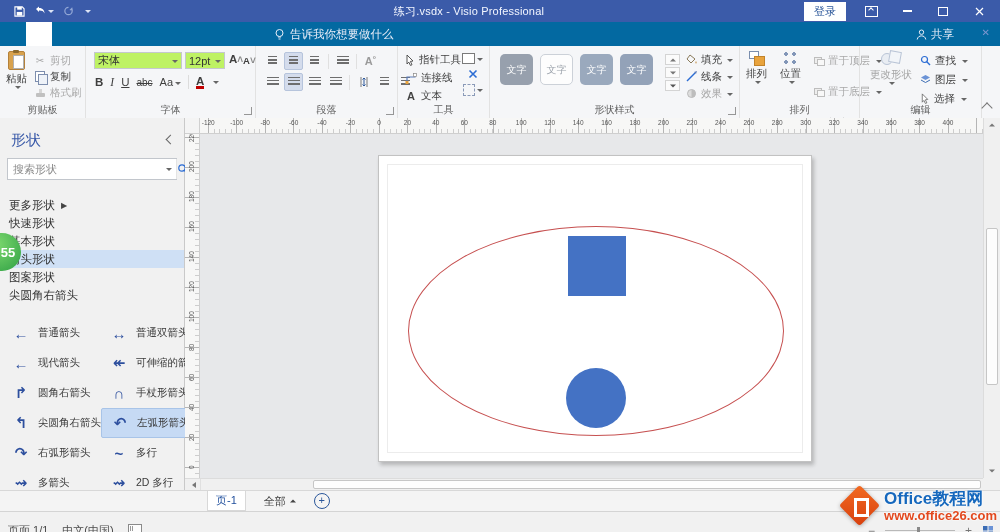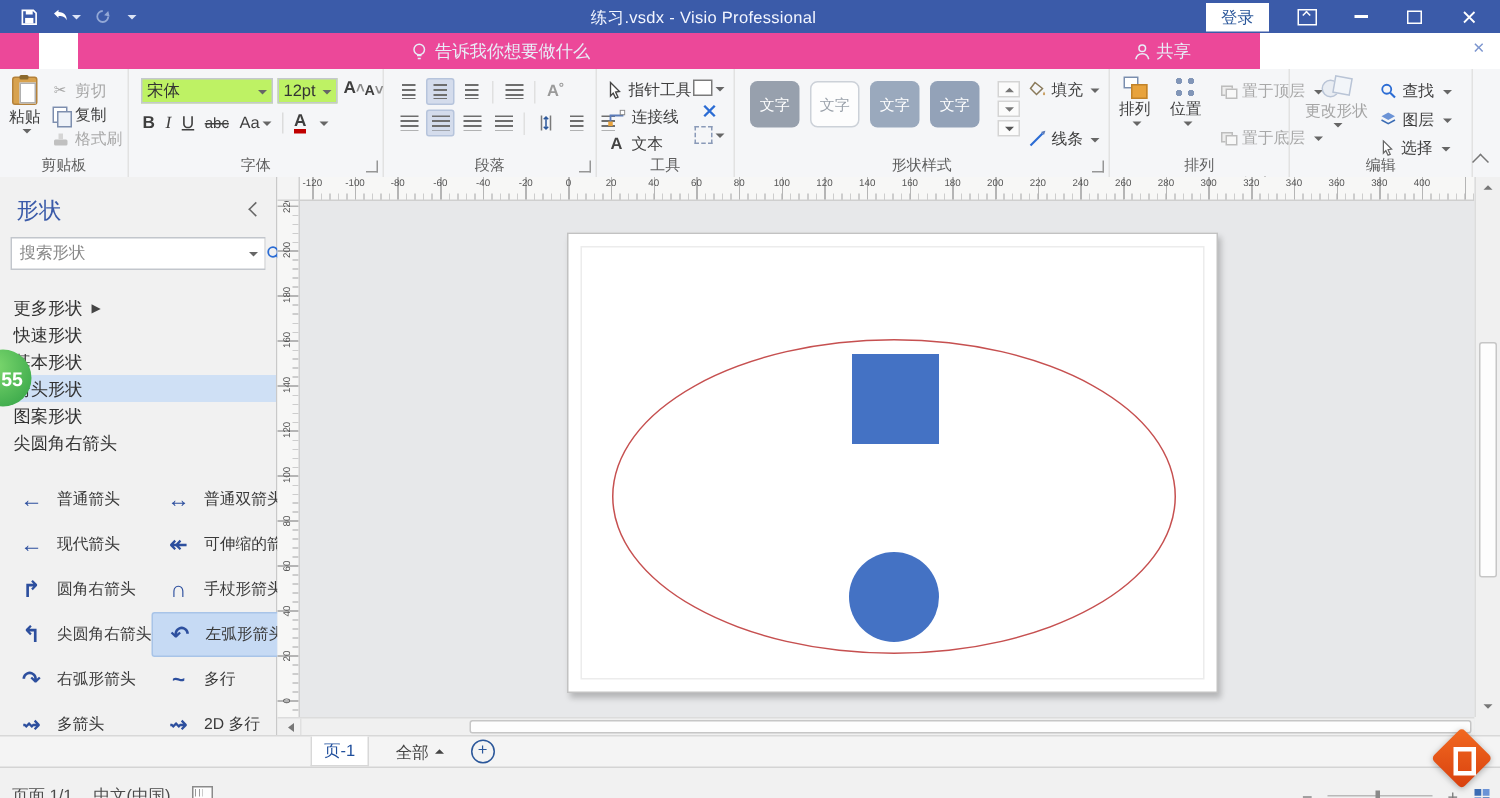--- a/index.html
+++ b/index.html
@@ -14,21 +14,21 @@
   .qat svg{display:block}
   .title{flex:1;text-align:center;font-size:11px;color:#f3f6ff;letter-spacing:.2px}
   .tb-right{display:flex;align-items:center;gap:14px;padding-right:10px}
   .signin{background:#fff;color:#2b579a;border:none;font-size:11px;padding:2px 10px;cursor:pointer;font-family:inherit}
   .win-btn{width:22px;height:16px;display:flex;align-items:center;justify-content:center}
   .minbar{width:9px;height:1.5px;background:#fff;display:block}
   .restbox{width:8px;height:7px;border:1.2px solid #fff;display:block}
   .ribopt{width:11px;height:9px;border:1.2px solid #fff;display:block;position:relative}
   .ribopt::after{content:"";position:absolute;left:3px;top:1.5px;width:3px;height:3px;border-left:1.2px solid #fff;border-top:1.2px solid #fff;transform:rotate(45deg)}
   
-  .tabrow{position:absolute;left:0;top:22px;width:840px;height:24px;background:#ec4899;display:flex;align-items:stretch;color:#e8edf8}
+  .tabrow{position:absolute;left:0;top:22px;width:1000px;height:24px;background:#0369a1;display:flex;align-items:stretch;color:#e8edf8}
   .tabs{display:flex}
   .tab{padding:0 13px;font-size:11.5px;display:flex;align-items:center;cursor:pointer;white-space:nowrap}
   .tab:first-child{color:#fff;font-weight:bold}
   .tab.selected{background:#fff;color:#2b579a}
   .tellme{display:flex;align-items:center;gap:5px;margin-left:14px;font-size:11.5px;color:#e8edf8}
   .share{margin-left:auto;display:flex;align-items:center;gap:4px;font-size:11.5px;padding-right:46px;color:#e8edf8}
   .ghostx{color:#7d96cf;font-size:10px;position:absolute;right:10px;top:27px}
   
   .ribbon{position:absolute;left:0;top:46px;width:1000px;height:72px;background:#f5f6f8;border-bottom:1px solid #cfcfcf;display:flex}
   .rgroup{position:relative;height:100%;border-right:1px solid #e2e2e2;box-sizing:border-box;flex:none}
@@ -83,21 +83,21 @@
   .swatches{position:absolute;left:10px;top:8px;display:flex;gap:7px}
   .swatch{width:33px;height:31px;border-radius:5px;display:flex;align-items:center;justify-content:center;font-size:10px;color:#fff;cursor:pointer}
   .swatch:nth-child(1){background:#97a0ad}
   .swatch:nth-child(2){background:#fdfdfd;border:1px solid #ccd1d8;color:#9aa1aa;box-sizing:border-box}
   .swatch:nth-child(3){background:#9aa9bd}
   .swatch:nth-child(4){background:#93a2b8}
   .swarrows{position:absolute;left:175px;top:8px;display:flex;flex-direction:column;gap:2px}
   .swarrows span{width:13px;height:9px;border:1px solid #d4d4d4;background:#fbfbfb;display:flex;align-items:center;justify-content:center}
   .tri-up{width:0;height:0;border:3px solid transparent;border-bottom:3.5px solid #777;transform:translateY(-1.5px)}
   .tri-dn{width:0;height:0;border:3px solid transparent;border-top:3.5px solid #777;transform:translateY(1.5px)}
-  .stylecol{position:absolute;left:196px;top:7px;display:flex;flex-direction:column;gap:20px}
+  .stylecol{position:absolute;left:196px;top:7px;display:flex;flex-direction:column;gap:4px}
   .srow{display:flex;align-items:center;gap:3px;font-size:10.5px;color:#3f3f3f;height:13px;cursor:pointer}
   .srow.disabled{color:#a8a8a8}
   .g-arr{width:120px}
   .g-arr .bigbtn{font-size:10.5px}
   .ba1{left:6px}.ba2{left:40px}
   .arricon{width:16px;height:14px;position:relative}
   .arricon::before{content:"";position:absolute;left:0;top:0;width:8px;height:6px;border:1px solid #7a8eae;background:#fff}
   .arricon::after{content:"";position:absolute;left:5px;top:5px;width:9px;height:8px;background:#e8a33d;border:1px solid #c2832a}
   .posicon{width:15px;height:14px;background:
      radial-gradient(circle 2px at 3px 3px,#8296b8 98%,transparent),
@@ -723,13 +723,17 @@
         <rect x="1" y="1" width="4.5" height="4.5" fill="#3b6cb4"></rect>
         <rect x="6.5" y="1" width="4.5" height="4.5" fill="#6b93d6"></rect>
         <rect x="1" y="6.5" width="4.5" height="4.5" fill="#6b93d6"></rect>
         <rect x="6.5" y="6.5" width="4.5" height="4.5" fill="#3b6cb4"></rect>
       </svg>
   </div>
 </div>
 
 <div class="wm">
   <div class="wm-logo"></div>
+  <div class="wm-txt">
+    <div class="wm-brand">Office教程网</div>
+    <div class="wm-url">www.office26.com</div>
+  </div>
 </div>
 
 </body></html>

